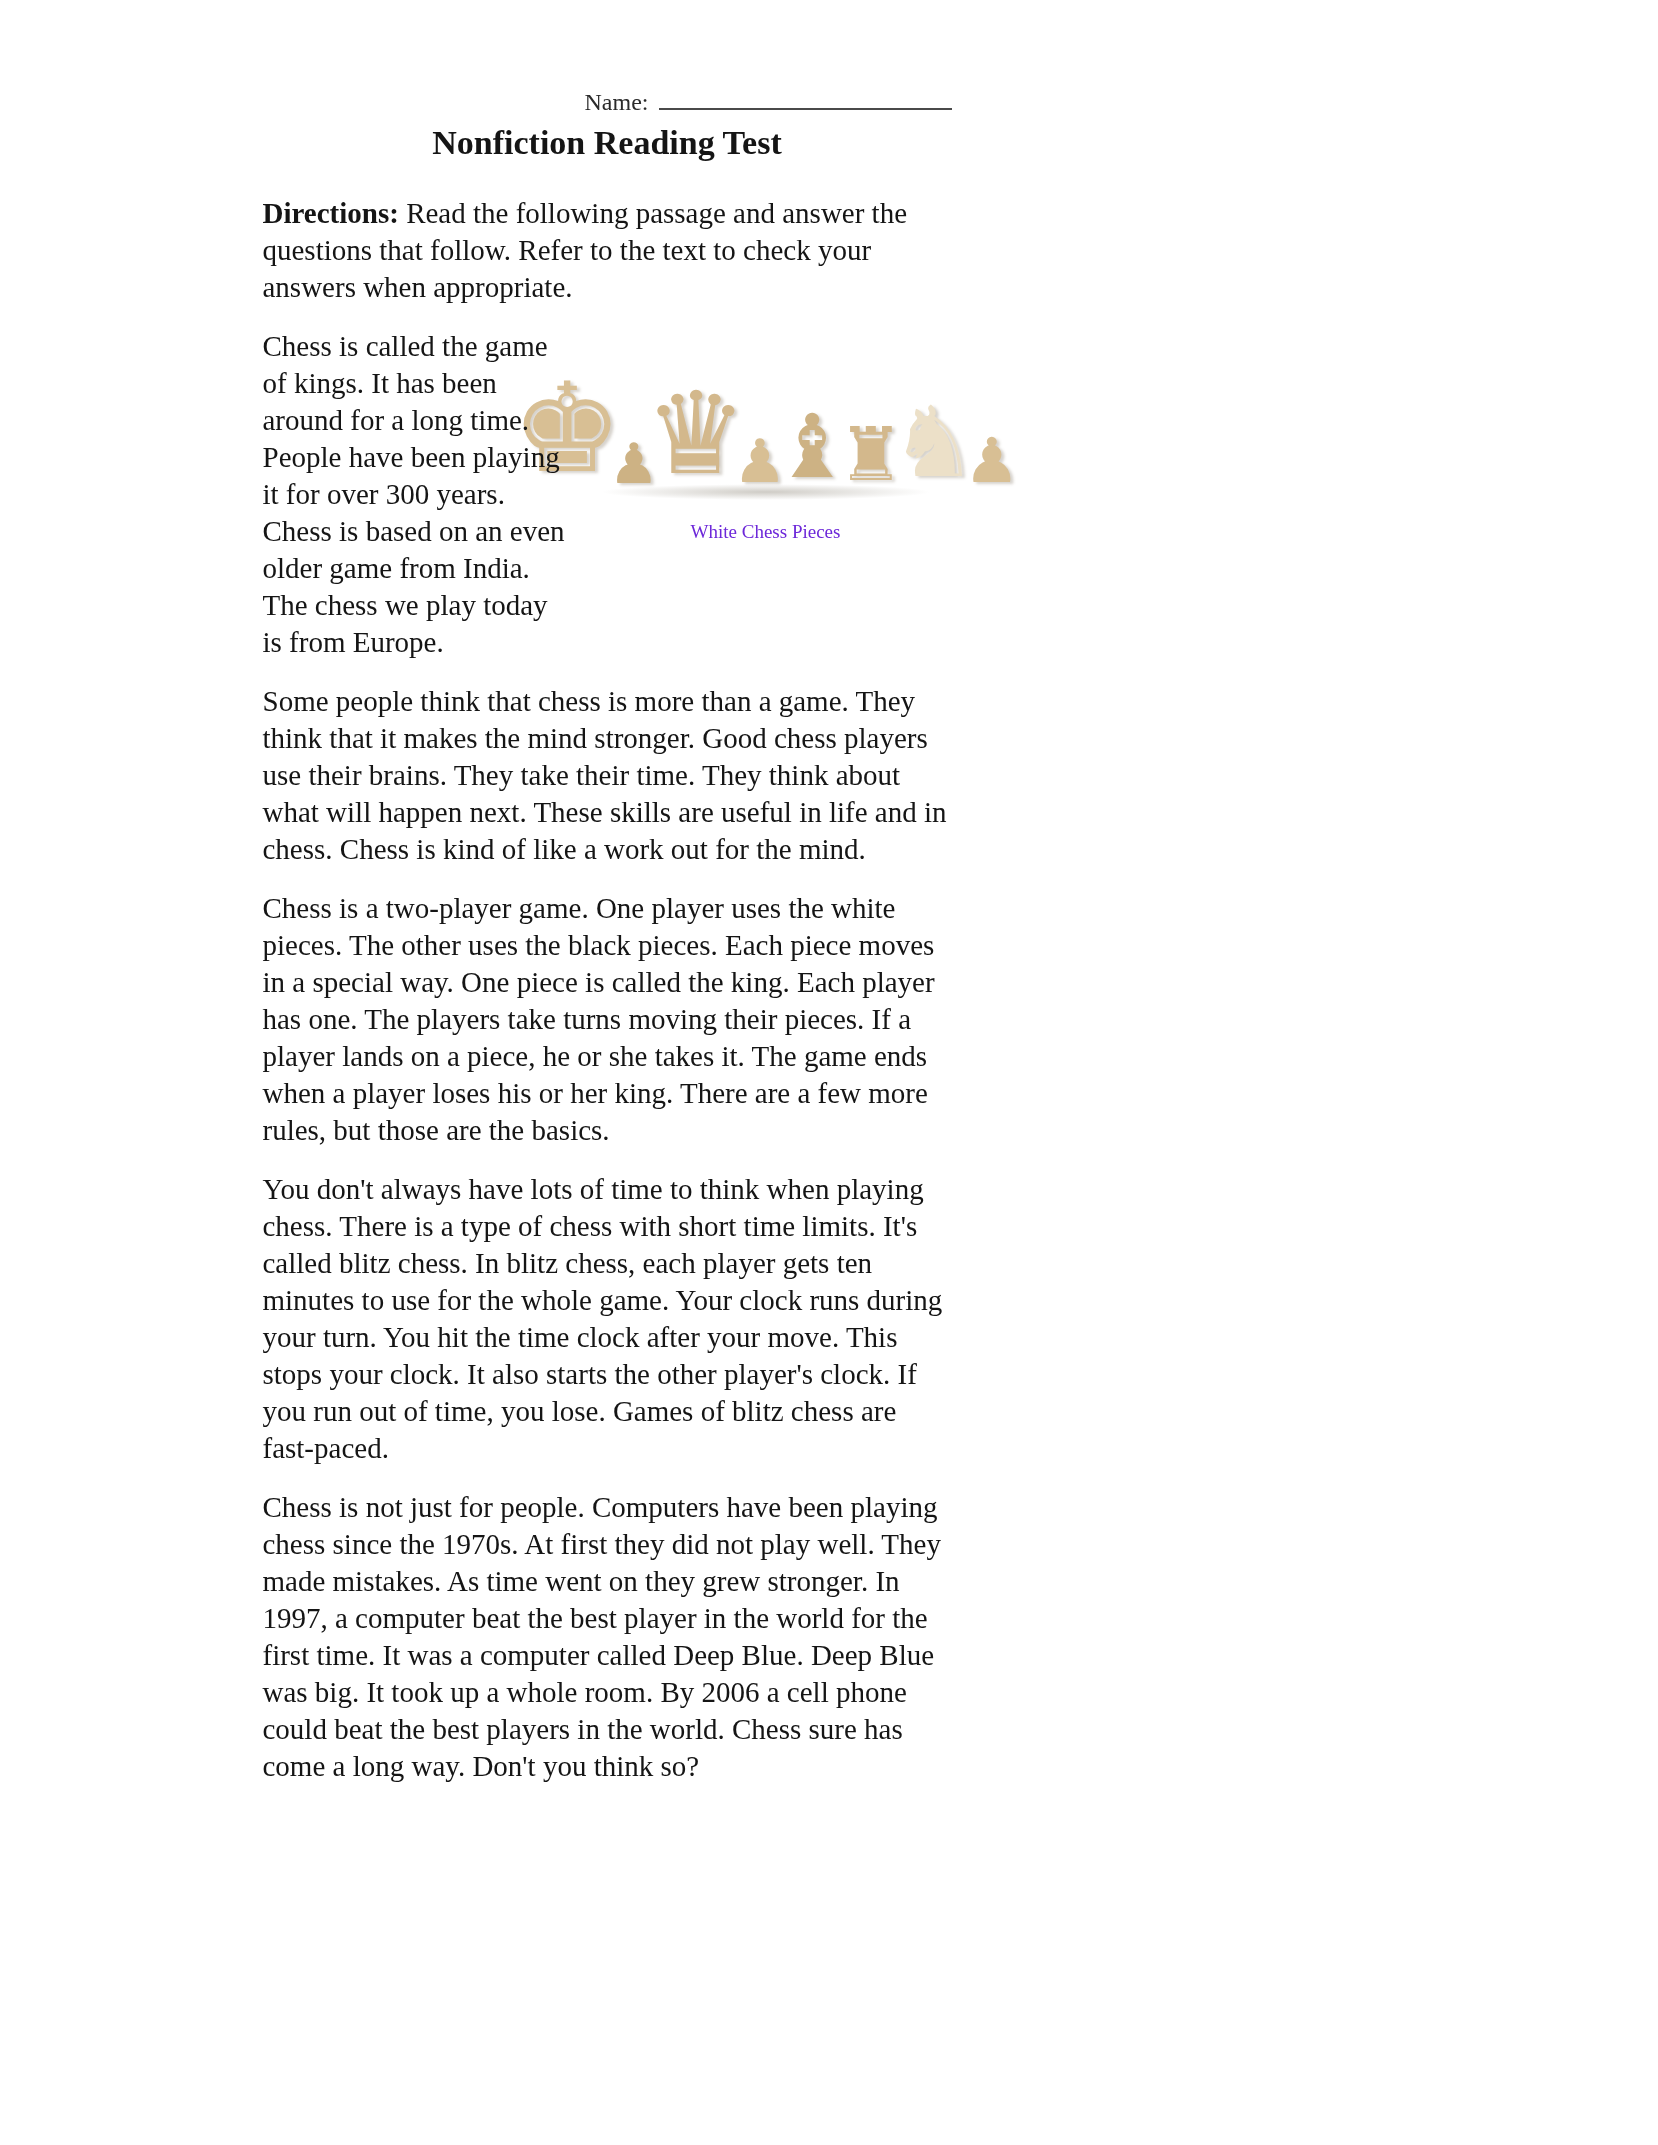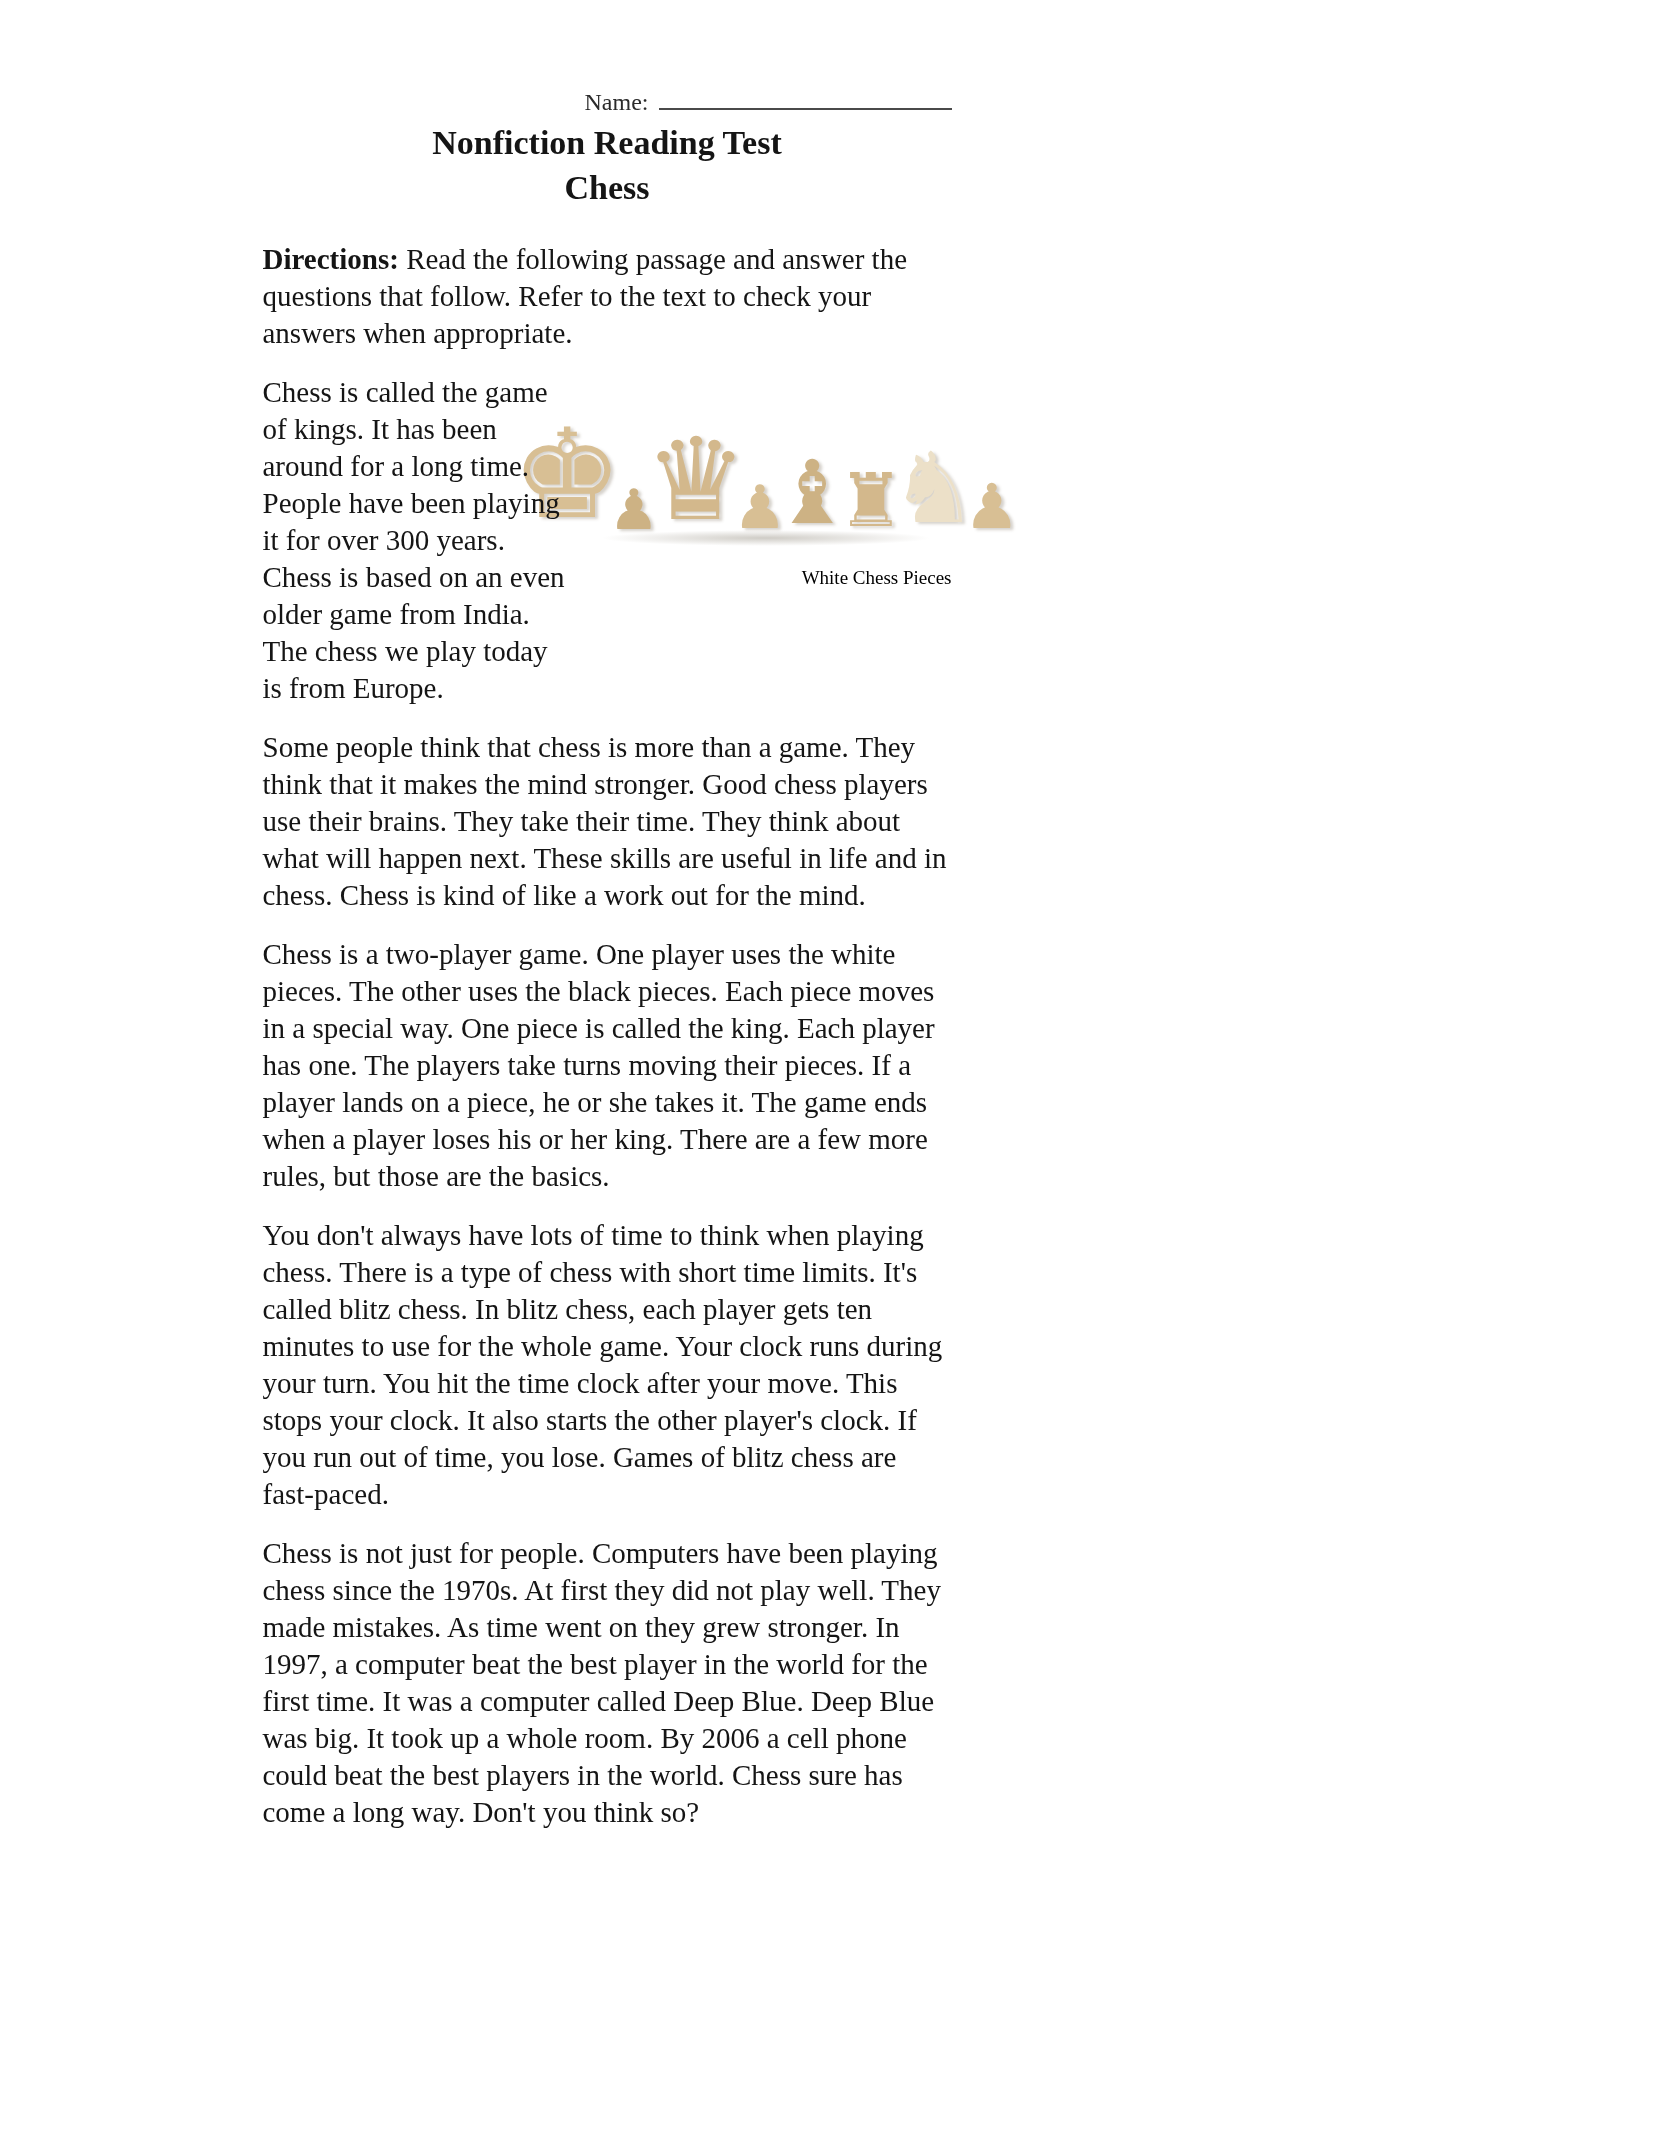--- a/index.html
+++ b/index.html
@@ -66,36 +66,34 @@
   .pc.s-knight { font-size: 98px;  color: #ece0c8; }
   .pc.s-pawn3  { font-size: 62px;  color: #d8bf94; }
   .pieces-shadow {
     height: 16px;
     margin: -8px 20px 0 20px;
     background: radial-gradient(ellipse at center, rgba(95, 85, 65, 0.30) 0%, rgba(95, 85, 65, 0.0) 70%);
   }
   figcaption {
     font-size: 19px;
     margin-top: 20px;
-    color: #000000;
-    text-align: right;
+    color: #6d28d9;
   }
 </style>
 </head>
 <body>
 
 <div class="page">
 
   <div class="name-row">
     <span>Name:</span><span class="name-blank"></span>
   </div>
 
   <div class="title-block">
     <div class="title-line">Nonfiction Reading Test</div>
-    <div class="title-line">Chess</div>
   </div>
 
   <div class="content">
 
     <p class="directions">
       <b>Directions:</b>
       <span>Read the following passage and answer the questions that follow. Refer to the text to check your answers when appropriate.</span>
     </p>
 
     <figure class="chess-figure">

